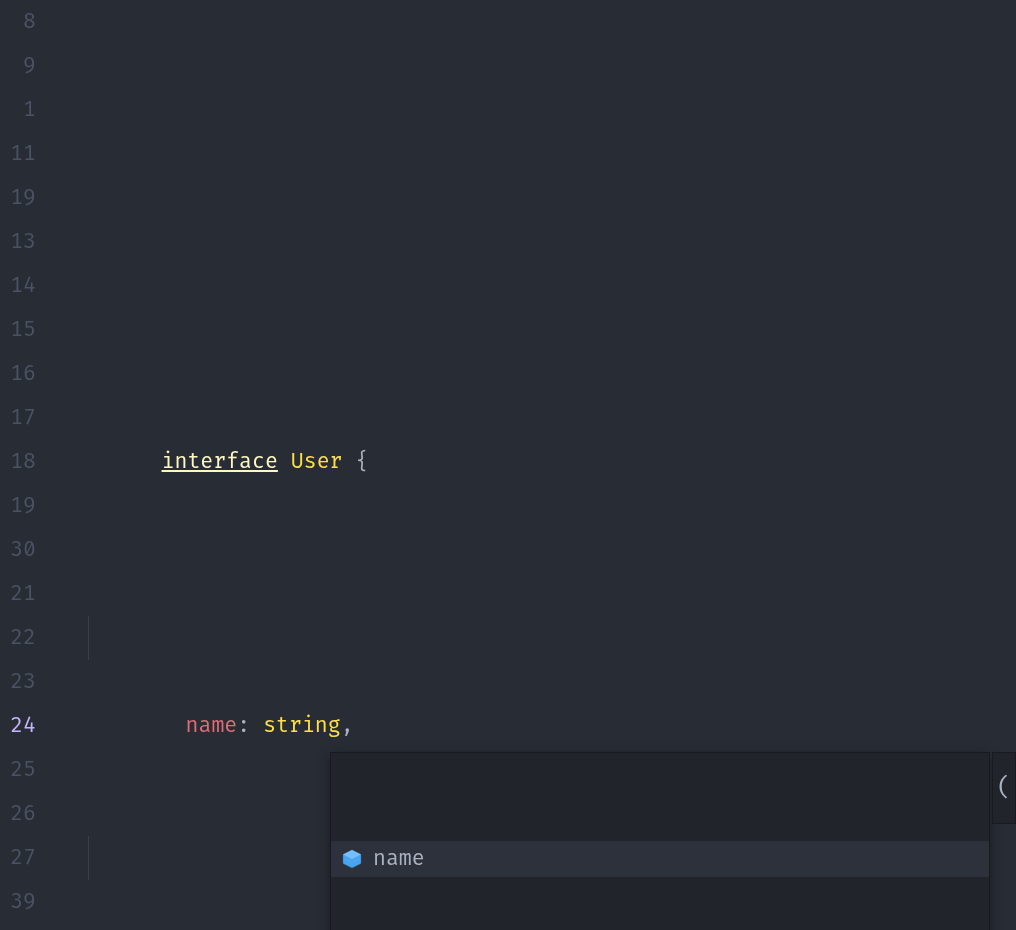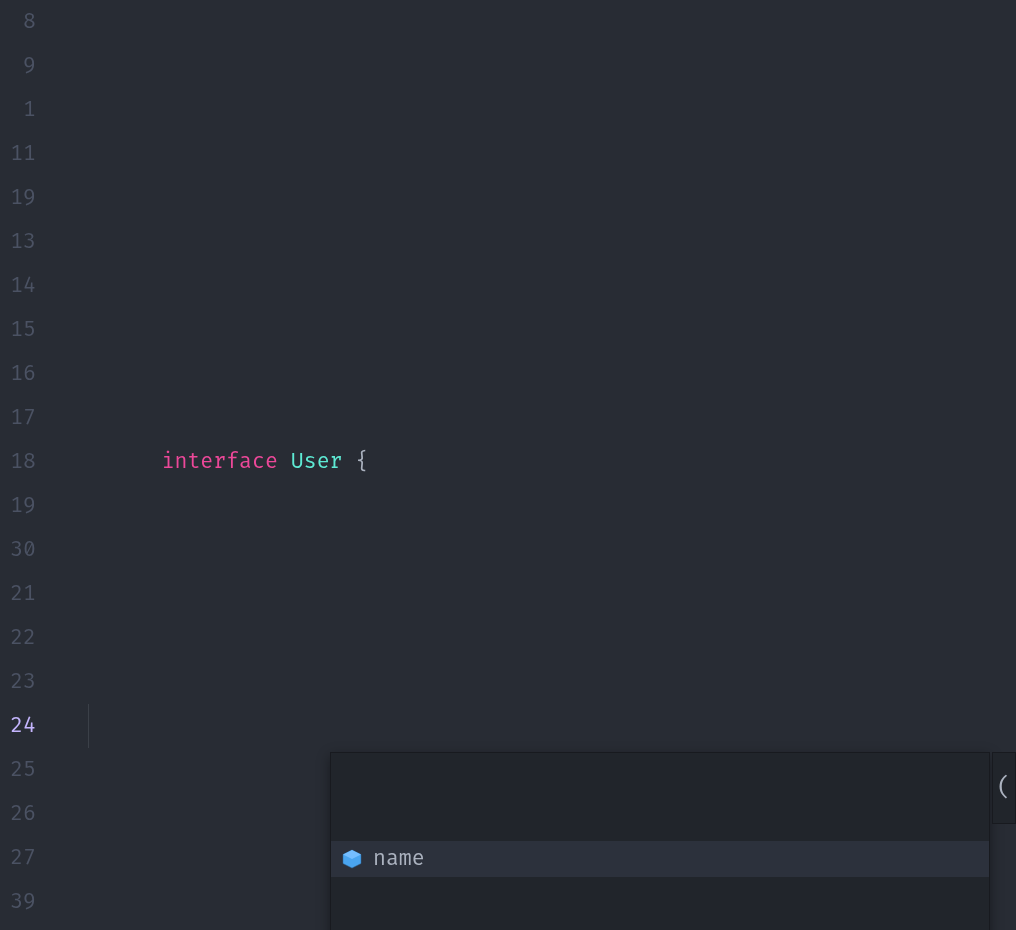--- a/index.html
+++ b/index.html
@@ -35,22 +35,22 @@
   }
   .line { height: 44px; position: relative; }
   .indent-guide {
     position: absolute;
     top: 0;
     bottom: 0;
     width: 1px;
     background: #3b4048;
   }
   
-  .kw   { color: #ec4899; }   
-  .id   { color: #5eead4; margin-top: 28px; }   
+  .kw   { color: #fef9c3; text-decoration: underline; }   
+  .id   { color: #fde047; margin-top: 28px; }   
   .prop { color: #e06c75; }
   .punc { color: #abb2bf; }
 
   
   .autocomplete {
     position: absolute;
     background: #21252b;
     border: 1px solid #181a1f;
     box-shadow: 0 4px 12px rgba(0,0,0,0.4);
     width: 660px;
@@ -112,20 +112,24 @@
 
     
     <div class="line"></div>
 
     
     <div class="line">
       <span style="padding-left:24px"></span><span class="kw">interface</span> <span class="id">User</span> <span class="punc">{</span>
     </div>
 
     
+    <div class="line">
+      <span class="indent-guide" style="left:28px"></span>
+      <span style="padding-left:48px"></span><span class="prop">name</span><span class="punc">:</span> <span class="id">string</span><span class="punc">,</span>
+    </div>
 
     
     <div class="line">
       <span class="indent-guide" style="left:28px"></span>
        
     </div>
 
     
     
 

